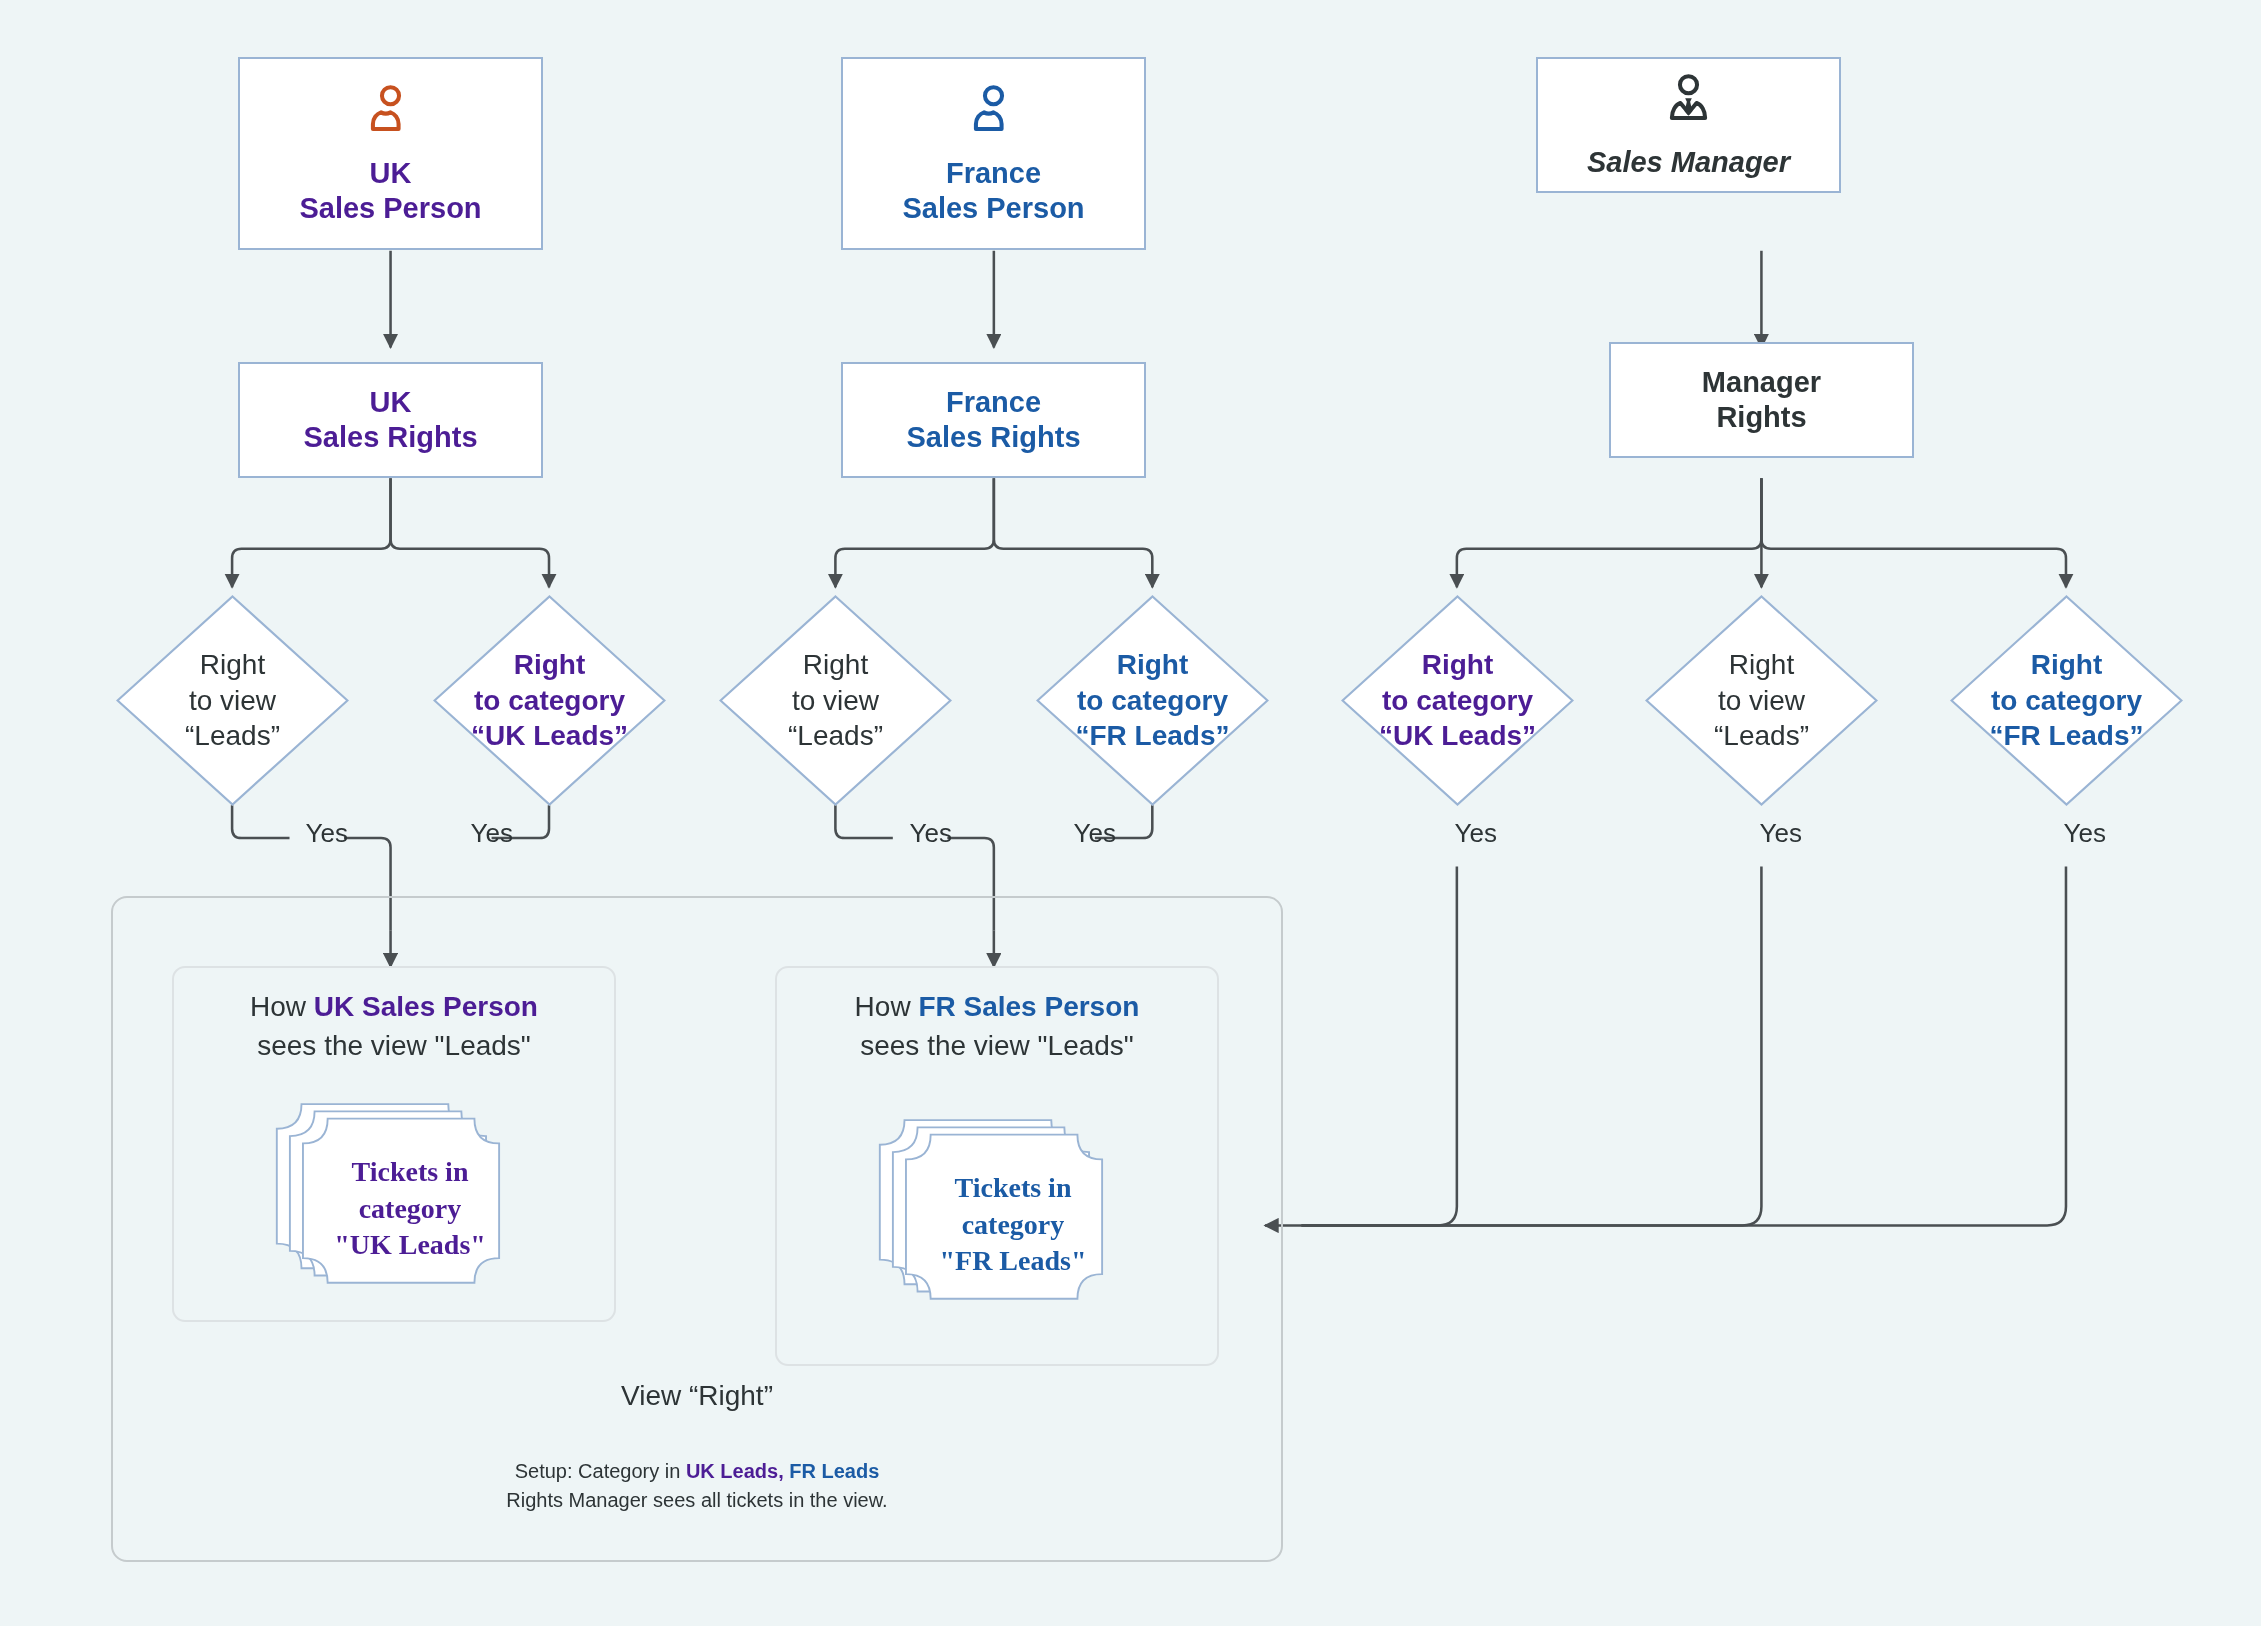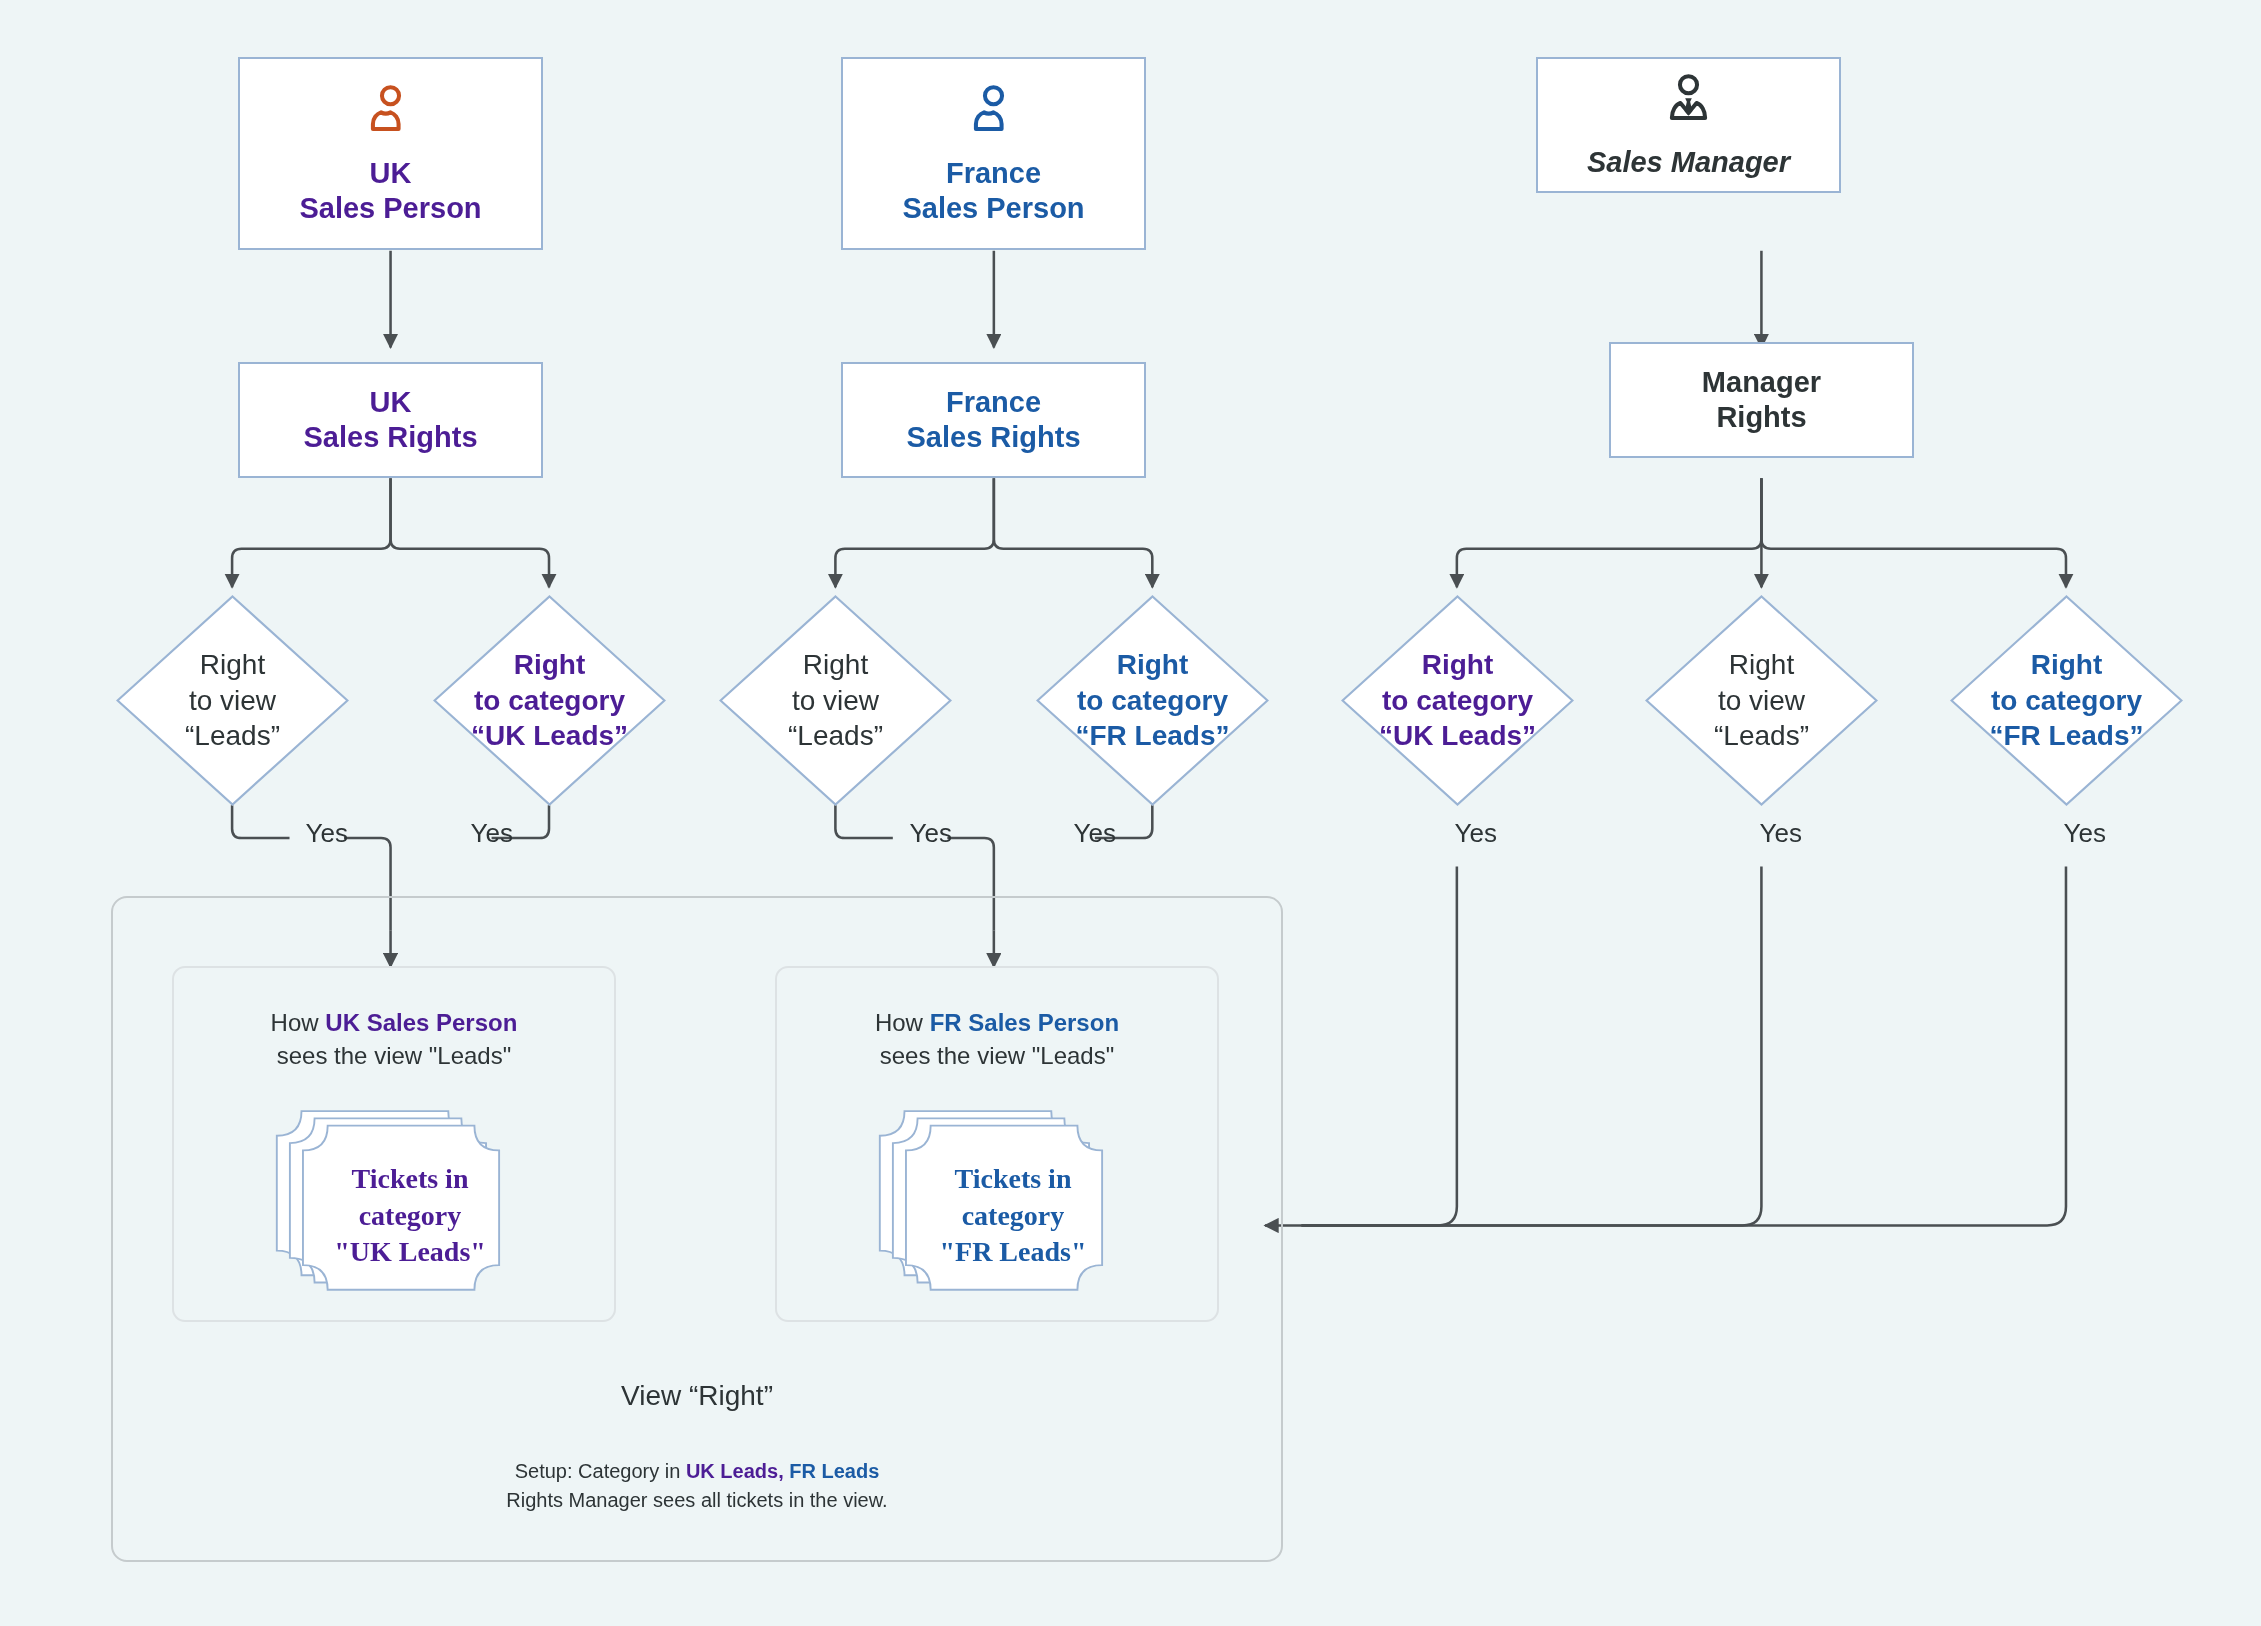--- a/index.html
+++ b/index.html
@@ -82,23 +82,23 @@
     position: absolute;
     border: 2.9px solid #dde2e4;
     border-radius: 13px;
     box-sizing: border-box;
     background: transparent;
     display: flex;
     flex-direction: column;
     align-items: center;
   }
   .panel-caption {
-    margin-top: 38px;
-    text-align: center;
-    font-size: 24px;
+    margin-top: 20px;
+    text-align: center;
+    font-size: 28px;
     line-height: 1.38;
     color: #2d3436;
   }
   .panel-caption b { font-weight: bold; }
 
   .ticket-stack {
     position: relative;
     width: 247px; height: 218px;
     margin-top: 26px;
   }
@@ -315,21 +315,21 @@
           <path d="M26 62 q34 0 34-34 h202 q0 34 34 34 v158 q-34 0-34 34 h-202 q0-34-34-34 z"></path>
           <path d="M44 72 q34 0 34-34 h202 q0 34 34 34 v158 q-34 0-34 34 h-202 q0-34-34-34 z"></path>
         </g>
       </svg>
       <div class="tlabel c-orange">Tickets in
 category
 "UK Leads"</div>
     </div>
   </div>
 
-  <div class="inner-panel" style="left:775px; top:966px; width:444px; height:356px;">
+  <div class="inner-panel" style="left:775px; top:966px; width:444px; height:400px;gap:16px;">
     <div class="panel-caption">
       <span>How </span><b class="c-blue">FR Sales Person</b><br>
       <span>sees the view "Leads"</span>
     </div>
     <div class="ticket-stack">
       <svg width="247" height="218" viewBox="0 0 340 300">
         <g fill="#ffffff" stroke="#9ab4d4" stroke-width="2.6">
           <path d="M8 52 q34 0 34-34 h202 q0 34 34 34 v158 q-34 0-34 34 h-202 q0-34-34-34 z"></path>
           <path d="M26 62 q34 0 34-34 h202 q0 34 34 34 v158 q-34 0-34 34 h-202 q0-34-34-34 z"></path>
           <path d="M44 72 q34 0 34-34 h202 q0 34 34 34 v158 q-34 0-34 34 h-202 q0-34-34-34 z"></path>

